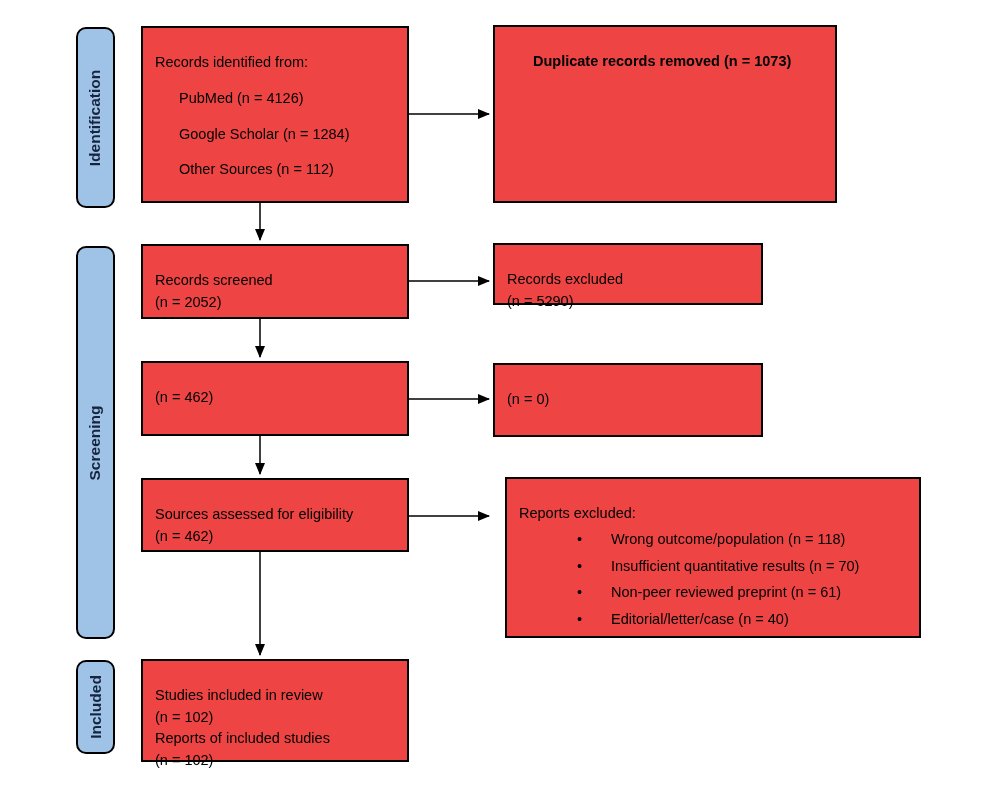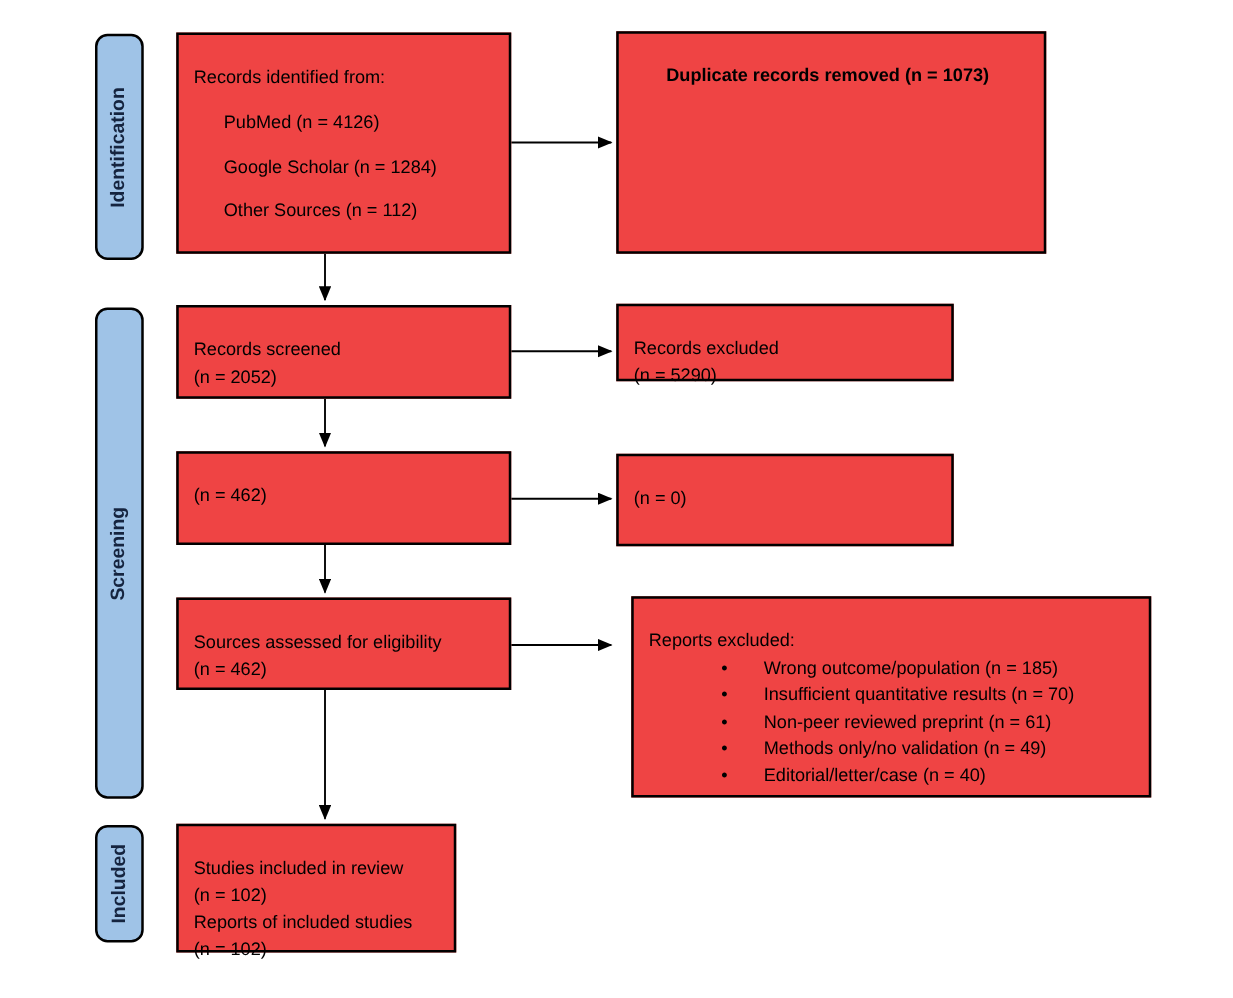--- a/index.html
+++ b/index.html
@@ -58,21 +58,21 @@
   .indent-lg  { padding-left: 26px; font-weight: bold; }
 
   .box-records-identified    { left: 141px; top: 26px;  width: 268px; height: 177px; padding-bottom: 20px; }
   .box-records-removed       { left: 493px; top: 25px;  width: 344px; height: 178px; }
   .box-records-screened      { left: 141px; top: 244px; width: 268px; height: 75px; }
   .box-records-excluded      { left: 493px; top: 243px; width: 270px; height: 62px; }
   .box-reports-sought        { left: 141px; top: 361px; width: 268px; height: 75px; }
   .box-reports-not-retrieved { left: 493px; top: 363px; width: 270px; height: 74px; }
   .box-reports-assessed      { left: 141px; top: 478px; width: 268px; height: 74px; }
   .box-reports-excluded      { left: 478px; top: 477px; width: 416px; height: 161px; margin-left: 27px; }
-  .box-studies-included      { left: 141px; top: 659px; width: 224px; height: 103px; }
+  .box-studies-included      { left: 141px; top: 659px; width: 268px; height: 103px; }
 
   .italic { font-style: italic; }
 
   .bullet-item {
     position: relative;
     padding-left: 92px;
     white-space: nowrap;
   }
   .bullet-item::before {
     content: "\2022";
@@ -151,24 +151,23 @@
     <div class="line">(n = 0)</div>
   </div>
 
   <div class="box box-reports-assessed">
     <div class="line">Sources assessed for eligibility</div>
     <div class="line">(n = 462)</div>
   </div>
 
   <div class="box box-reports-excluded">
     <div class="line">Reports excluded:</div>
-    <div class="line bullet-item">Wrong outcome/population (n = 185)</div>
+    <div class="line bullet-item">Wrong outcome/population (n = 118)</div>
     <div class="line bullet-item">Insufficient quantitative results (n = 70)</div>
     <div class="line bullet-item">Non-peer reviewed preprint (n = 61)</div>
-    <div class="line bullet-item">Methods only/no validation (n = 49)</div>
     <div class="line bullet-item">Editorial/letter/case (n = 40)</div>
   </div>
 
   <div class="box box-studies-included">
     <div class="line">Studies included in review</div>
     <div class="line">(n = 102)</div>
     <div class="line">Reports of included studies</div>
     <div class="line">(n = 102)</div>
   </div>
 

